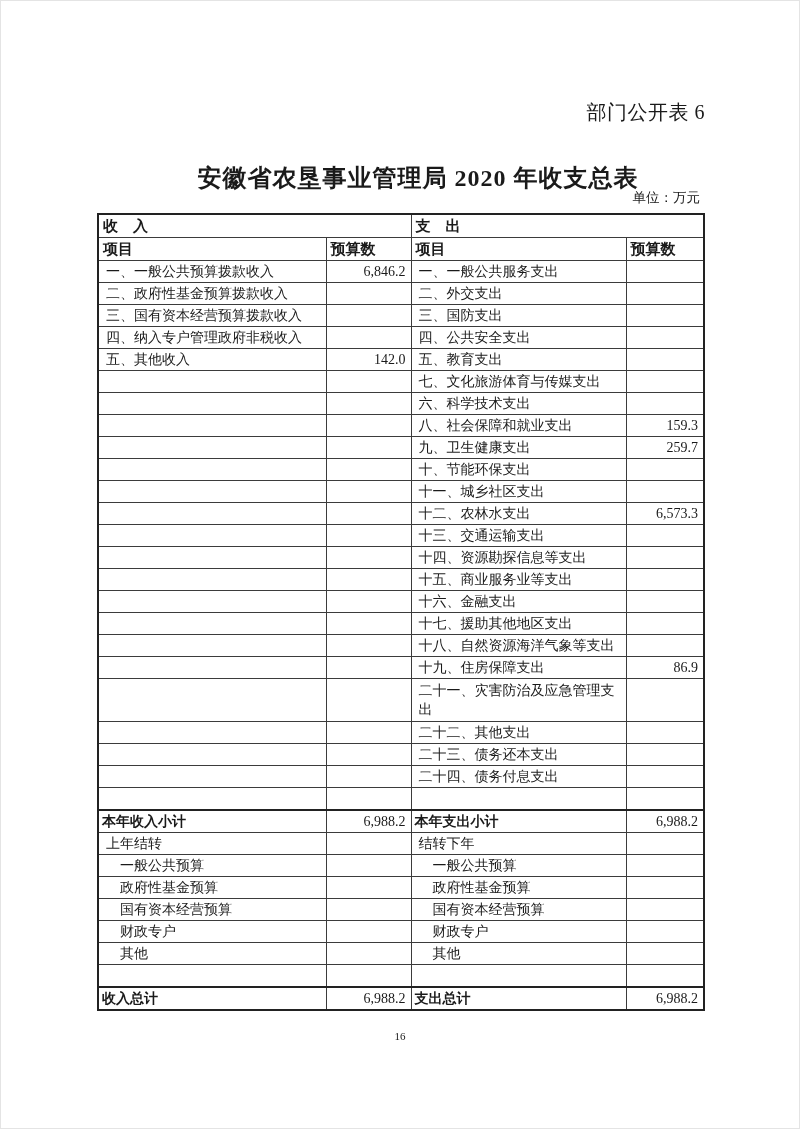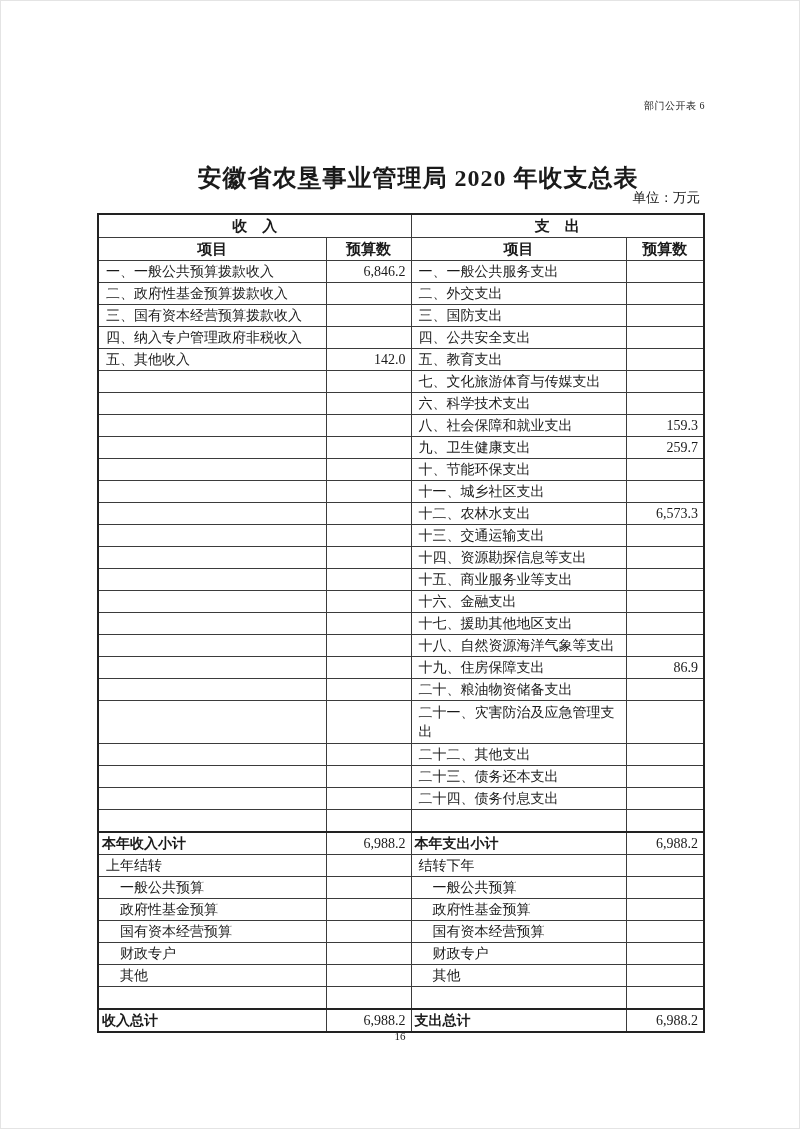--- a/index.html
+++ b/index.html
@@ -6,21 +6,21 @@
   body{
     position:relative;
     width:800px;height:1129px;
     background:#ffffff;
     box-shadow:inset 0 0 0 1px #e4e4e4;
     font-family:"Liberation Serif","DejaVu Serif",serif;
     color:#1a1a1a;
   }
   .corner-label{
     position:absolute;top:99px;right:95px;
-    font-size:10px;letter-spacing:0.5px;
+    font-size:20px;letter-spacing:0.5px;
   }
   .doc-title{
     position:absolute;top:144px;left:0;width:100%;
     margin:18px;text-align:center;
     font-size:24px;font-weight:bold;letter-spacing:1px;
   }
   .unit-label{
     position:absolute;top:189px;right:100px;
     font-size:13.5px;
   }
@@ -30,21 +30,21 @@
     border-collapse:collapse;table-layout:fixed;
     border:2px solid #222222;
   }
   .budget-table th,.budget-table td{
     border:1px solid #3b3b3b;
     font-size:14px;line-height:19px;
     height:21px;padding:0 4px;
     overflow:hidden;vertical-align:middle;
   }
   .budget-table thead th{
-    font-weight:bold;text-align:center;height:22px;font-size:15px;
+    font-weight:bold;text-align:left;height:22px;font-size:15px;
   }
   .budget-table td.item{text-align:left;padding:0 3px 0 7px;}
   .budget-table td.num{text-align:right;padding:0 5px 0 2px;}
   tr.sub td.item{padding-left:21px;}
   tr.subtotal td,tr.total td{border-top:2px solid #222222;}
   tr.subtotal td.item,tr.total td.item{
     text-align:left;font-weight:bold;padding-left:3px;
   }
   tr.tall td{height:42px;}
   .page-number{
@@ -188,26 +188,20 @@
         <td class="num"></td>
         <td class="item">十八、自然资源海洋气象等支出</td>
         <td class="num"></td>
       </tr>
       <tr class="data">
         <td class="item"></td>
         <td class="num"></td>
         <td class="item">十九、住房保障支出</td>
         <td class="num">86.9</td>
       </tr>
-      <tr class="data">
-        <td class="item"></td>
-        <td class="num"></td>
-        <td class="item">二十、粮油物资储备支出</td>
-        <td class="num"></td>
-      </tr>
       <tr class="data tall">
         <td class="item"></td>
         <td class="num"></td>
         <td class="item">二十一、灾害防治及应急管理支出</td>
         <td class="num"></td>
       </tr>
       <tr class="data">
         <td class="item"></td>
         <td class="num"></td>
         <td class="item">二十二、其他支出</td>

